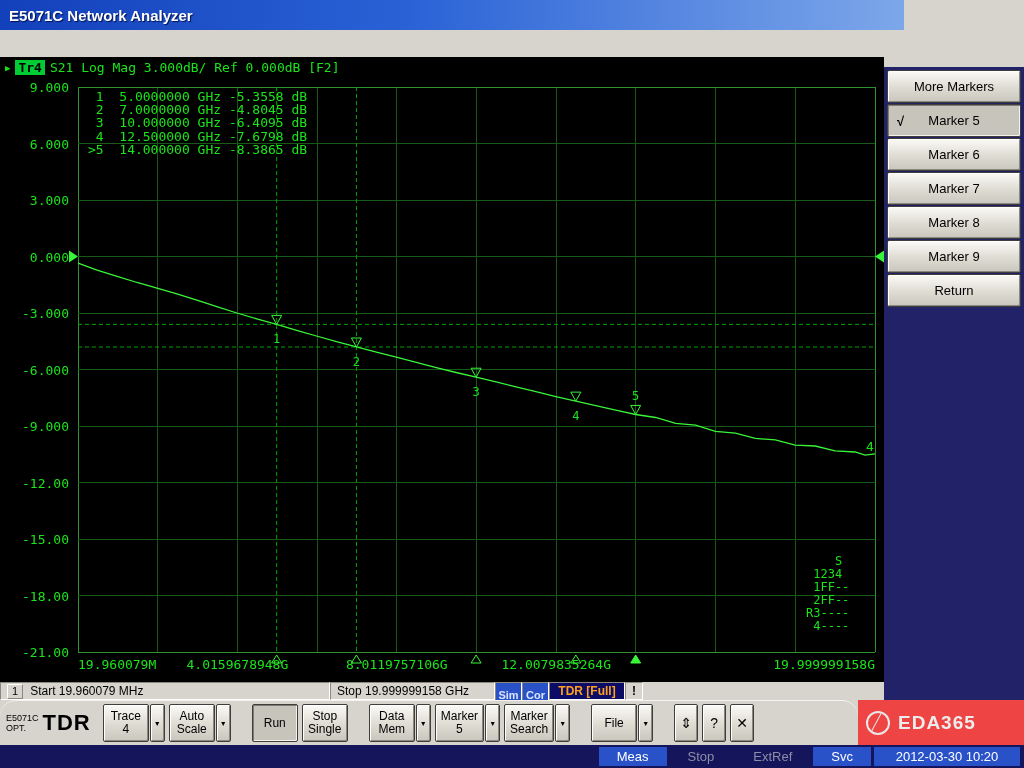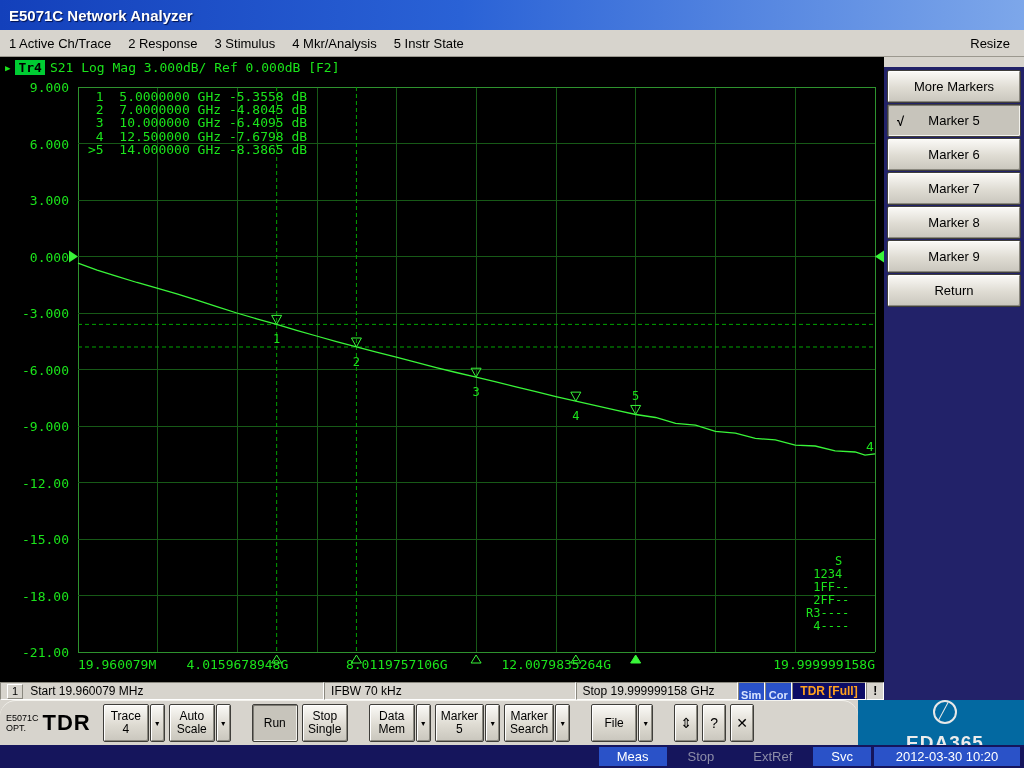--- a/index.html
+++ b/index.html
@@ -1,19 +1,19 @@
 <!DOCTYPE html>
 <html><head>
 <meta charset="utf-8">
 <style>
   html,body{margin:0;padding:0;background:#000;}
   #screen{position:relative;width:1024px;height:768px;overflow:hidden;background:#d7d4cd;
           font-family:"Liberation Sans",sans-serif;-webkit-font-smoothing:antialiased;}
   
-  .titlebar{position:absolute;top:0;left:0;width:1024px;height:30px;
+  .titlebar{position:absolute;top:0;left:0;width:904px;height:30px;
             background:linear-gradient(90deg,#1340bb 0%,#2a62d6 45%,#7da7ea 100%);
             color:#fff;display:flex;align-items:center;}
   .titlebar .title{font-size:15px;font-weight:bold;padding-left:9px;text-shadow:1px 1px 1px #00114d;}
   
   .menubar{position:absolute;top:30px;left:0;width:1024px;height:27px;background:#d7d4cd;
            display:flex;align-items:center;gap:17px;padding-left:9px;box-sizing:border-box;
            font-size:13px;color:#000;border-bottom:1px solid #9b988f;}
   .menu-item{cursor:default;}
   .menu-resize{margin-left:auto;padding-right:14px;}
   
@@ -73,50 +73,42 @@
         background:linear-gradient(180deg,#fbfaf7 0%,#dedbd2 55%,#c9c6bd 100%);
         border:1px solid #3f3e3a;border-radius:2px;
         box-shadow:inset 1px 1px 0 #ffffff,inset -1px -1px 0 #8a887f;cursor:default;}
   .tbtn.pressed{background:#c7c4bb;box-shadow:inset 1px 1px 0 #7d7b74,inset -1px -1px 0 #f2f1ec;}
   .tbtn.ticon{min-width:24px;font-size:14px;}
   .tdrop{width:15px;height:38px;margin-left:1px;box-sizing:border-box;
          display:flex;align-items:center;justify-content:center;font-size:7px;color:#000;
          background:linear-gradient(180deg,#fbfaf7 0%,#dedbd2 55%,#c9c6bd 100%);
          border:1px solid #3f3e3a;border-radius:2px;
          box-shadow:inset 1px 1px 0 #ffffff,inset -1px -1px 0 #8a887f;cursor:default;}
-  .navy-b{position:absolute;top:700px;left:858px;width:166px;height:45px;background:#0369a1;
-          display:flex;align-items:center;gap:8px;padding-left:8px;box-sizing:border-box;flex-direction:column;}
+  .navy-b{position:absolute;top:700px;left:858px;width:166px;height:45px;background:#ef4444;
+          display:flex;align-items:center;gap:8px;padding-left:8px;box-sizing:border-box;}
   .wm-logo{width:20px;height:20px;border:2px solid #e8e8e8;border-radius:50%;position:relative;flex:none;}
   .wm-logo::after{content:"";position:absolute;left:8px;top:-1px;width:0;height:20px;border-left:1.5px solid #e8e8e8;transform:rotate(28deg);}
   .wm-text{color:#ececec;font-size:19px;font-weight:bold;letter-spacing:1px;}
   
   .bottombar{position:absolute;top:745px;left:0;width:1024px;height:23px;background:#15155c;
              display:flex;justify-content:flex-end;align-items:center;gap:3px;padding-right:4px;box-sizing:border-box;}
   .bb-chip{font-size:13px;padding:2px 18px;}
   .bb-chip.active{background:#2a52c8;color:#fff;}
   .bb-chip.dim{color:#8d8da8;}
   .bb-chip.clock{background:#2a52c8;color:#fff;min-width:110px;text-align:center;}
 </style>
 </head>
 <body>
 
 <div id="screen">
 
   <div class="titlebar">
     <span class="title">E5071C Network Analyzer</span>
   </div>
 
-  <div class="menubar">
-    <span class="menu-item">1 Active Ch/Trace</span>
-    <span class="menu-item">2 Response</span>
-    <span class="menu-item">3 Stimulus</span>
-    <span class="menu-item">4 Mkr/Analysis</span>
-    <span class="menu-item">5 Instr State</span>
-    <span class="menu-resize">Resize</span>
-  </div>
 
   <div class="plot">
     <div class="trace-header">
       <span class="tr-play">▶</span>
       <span class="tr-badge">Tr4</span>
       <span class="tr-info">S21 Log Mag 3.000dB/ Ref 0.000dB [F2]</span>
     </div>
     <div class="marker-table" id="marker-table"><div> 1  5.0000000 GHz -5.3558 dB</div><div> 2  7.0000000 GHz -4.8045 dB</div><div> 3  10.000000 GHz -6.4095 dB</div><div> 4  12.500000 GHz -7.6798 dB</div><div>&gt;5  14.000000 GHz -8.3865 dB</div></div>
     <svg id="plot-svg" width="884" height="625">
         <g>
@@ -209,23 +201,20 @@
     <button class="softkey">Marker 8</button>
     <button class="softkey">Marker 9</button>
     <button class="softkey">Return</button>
   </div>
 
   <div class="statusbar">
     <div class="seg seg-start">
       <span class="ch-box">1</span>
       <span>Start 19.960079 MHz</span>
     </div>
-    <div class="seg seg-ifbw">
-      <span>IFBW 70 kHz</span>
-    </div>
     <div class="seg seg-stop">
       <span>Stop 19.999999158 GHz</span>
     </div>
     <div class="seg chip-sim">Sim</div>
     <div class="seg chip-cor">Cor</div>
     <div class="seg chip-tdr">TDR [Full]</div>
     <div class="seg chip-alert">!</div>
   </div>
   <div class="navy-a"></div>
 

